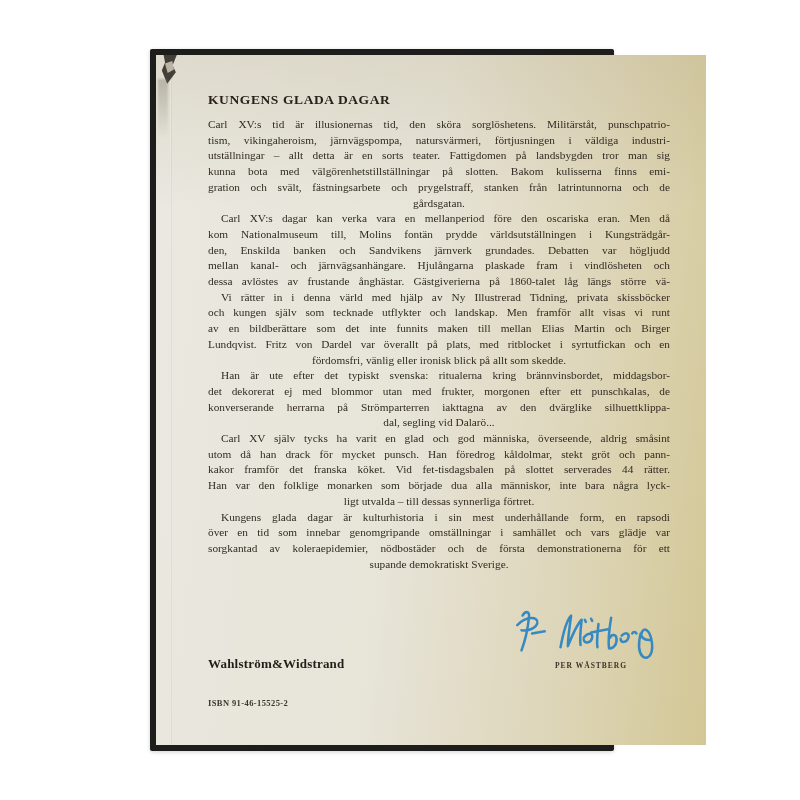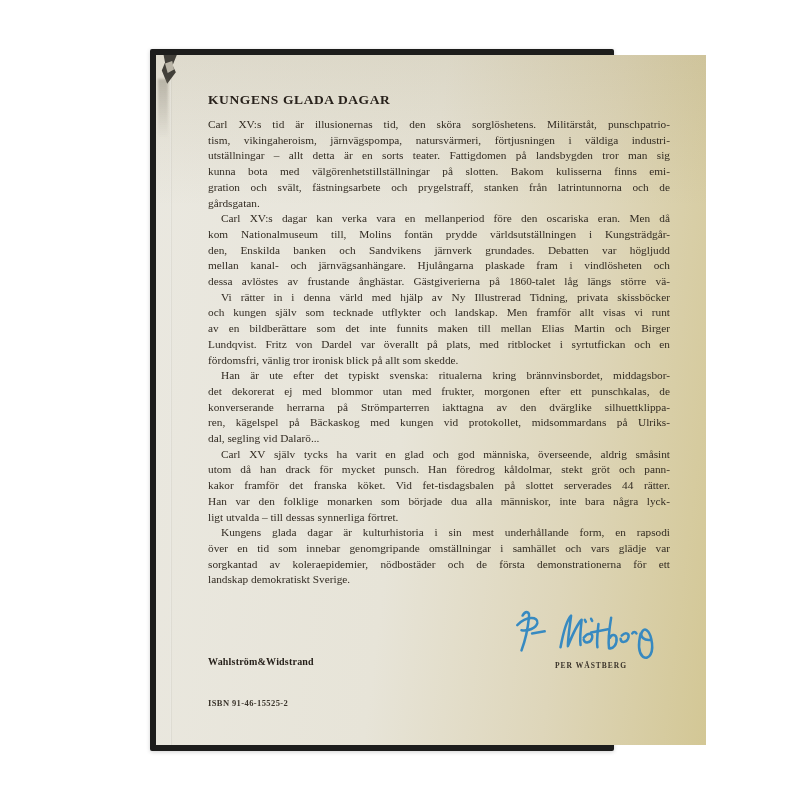--- a/index.html
+++ b/index.html
@@ -24,25 +24,25 @@
         background:linear-gradient(180deg, rgba(110,104,90,0.35), rgba(110,104,90,0) 85%);
         filter:blur(1px);}
   .crease{position:absolute;left:14px;top:0;width:2px;height:100%;
         background:linear-gradient(90deg, rgba(255,255,255,0.35), rgba(90,85,70,0.12));}
 
   .cover-title{position:absolute;left:52px;top:37px;margin:0;
         font-size:13.5px;font-weight:bold;letter-spacing:0.6px;color:#28211b;}
   .blurb{position:absolute;left:52px;top:62px;width:462px;color:#322b22;
         font-size:11.3px;line-height:15.7px;}
   .para{margin:0;}
-  .tline{text-align:left;}
+  .tline{text-align:center;}
   .tline.just{text-align:justify;text-align-last:justify;}
   .tline.find{text-indent:13px;}
 
-  .publisher{position:absolute;left:52px;top:601px;font-size:10px;font-weight:bold;
+  .publisher{position:absolute;left:52px;top:601px;font-size:13px;font-weight:bold;
         letter-spacing:0.2px;color:#241e18;}
   .signature-svg{position:absolute;left:348px;top:550px;width:170px;height:58px;}
   .sig-caption{position:absolute;left:399px;top:606px;font-size:7.5px;font-weight:bold;
         letter-spacing:1px;color:#3a332a;}
   .isbn{position:absolute;left:52px;top:643px;font-size:8.5px;font-weight:bold;
         letter-spacing:0.4px;color:#3c362d;}
 </style>
 </head>
 <body>
 
@@ -71,41 +71,40 @@
             <div class="tline just">kom Nationalmuseum till, Molins fontän prydde världsutställningen i Kungsträdgår-</div>
             <div class="tline just">den, Enskilda banken och Sandvikens järnverk grundades. Debatten var högljudd</div>
             <div class="tline just">mellan kanal- och järnvägsanhängare. Hjulångarna plaskade fram i vindlösheten och</div>
             <div class="tline just">dessa avlöstes av frustande ånghästar. Gästgiverierna på 1860-talet låg längs större vä-</div>
           </div>
           <div class="para">
             <div class="tline just find">Vi rätter in i denna värld med hjälp av Ny Illustrerad Tidning, privata skissböcker</div>
             <div class="tline just">och kungen själv som tecknade utflykter och landskap. Men framför allt visas vi runt</div>
             <div class="tline just">av en bildberättare som det inte funnits maken till mellan Elias Martin och Birger</div>
             <div class="tline just">Lundqvist. Fritz von Dardel var överallt på plats, med ritblocket i syrtutfickan och en</div>
-            <div class="tline">fördomsfri, vänlig tror ironisk blick på allt som skedde.</div>
+            <div class="tline">fördomsfri, vänlig eller ironisk blick på allt som skedde.</div>
           </div>
           <div class="para">
             <div class="tline just find">Han är ute efter det typiskt svenska: ritualerna kring brännvinsbordet, middagsbor-</div>
             <div class="tline just">det dekorerat ej med blommor utan med frukter, morgonen efter ett punschkalas, de</div>
             <div class="tline just">konverserande herrarna på Strömparterren iakttagna av den dvärglike silhuettklippa-</div>
-            <div class="tline just">ren, kägelspel på Bäckaskog med kungen vid protokollet, midsommardans på Ulriks-</div>
             <div class="tline">dal, segling vid Dalarö...</div>
           </div>
           <div class="para">
             <div class="tline just find">Carl XV själv tycks ha varit en glad och god människa, överseende, aldrig småsint</div>
             <div class="tline just">utom då han drack för mycket punsch. Han föredrog kåldolmar, stekt gröt och pann-</div>
             <div class="tline just">kakor framför det franska köket. Vid fet-tisdagsbalen på slottet serverades 44 rätter.</div>
             <div class="tline just">Han var den folklige monarken som började dua alla människor, inte bara några lyck-</div>
             <div class="tline">ligt utvalda – till dessas synnerliga förtret.</div>
           </div>
           <div class="para">
             <div class="tline just find">Kungens glada dagar är kulturhistoria i sin mest underhållande form, en rapsodi</div>
             <div class="tline just">över en tid som innebar genomgripande omställningar i samhället och vars glädje var</div>
             <div class="tline just">sorgkantad av koleraepidemier, nödbostäder och de första demonstrationerna för ett</div>
-            <div class="tline">landskap demokratiskt Sverige.</div>
+            <div class="tline">supande demokratiskt Sverige.</div>
           </div>
         </div>
 
       <div class="publisher">Wahlström&amp;Widstrand</div>
 
       <svg class="signature-svg" viewBox="0 0 150 55" fill="none" stroke="#2f86c2" stroke-width="2.4" stroke-linecap="round" stroke-linejoin="round" opacity="0.95">
 
         <path d="M12,10 C15,5 19,6 18,12 C17,23 14,35 11,43"></path>
         <path d="M7,19 C16,10 27,11 26,17 C25,22 17,25 11,24"></path>
         <path d="M21,27 L33,25"></path>

